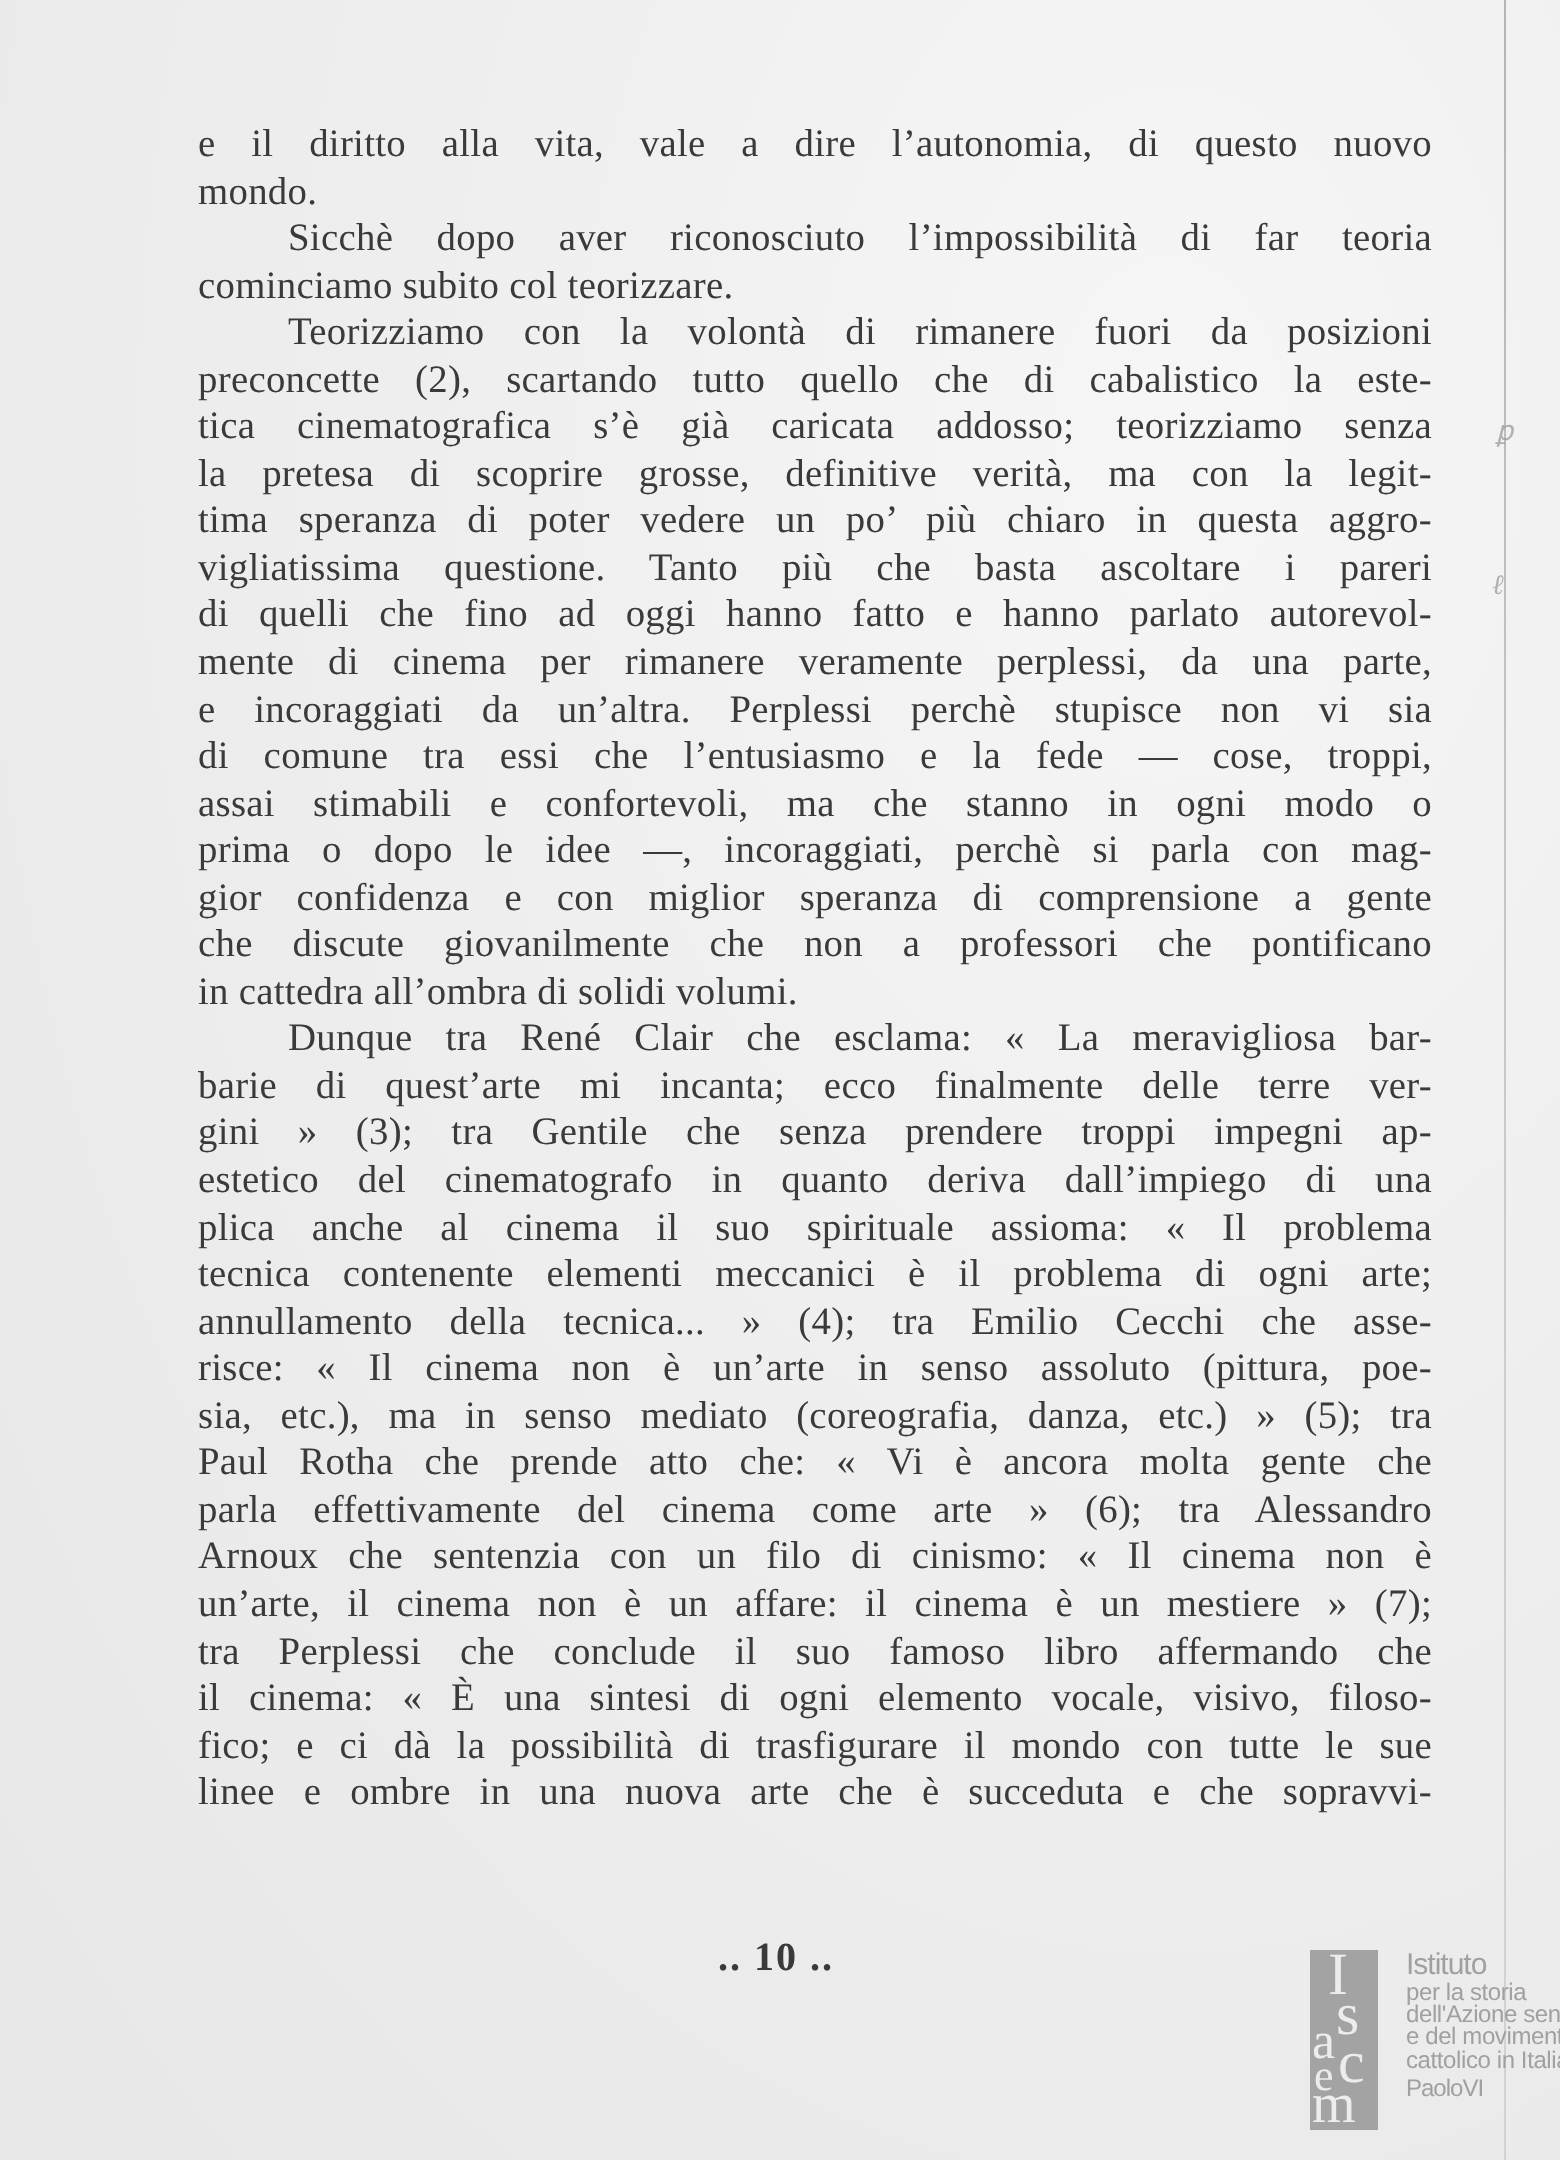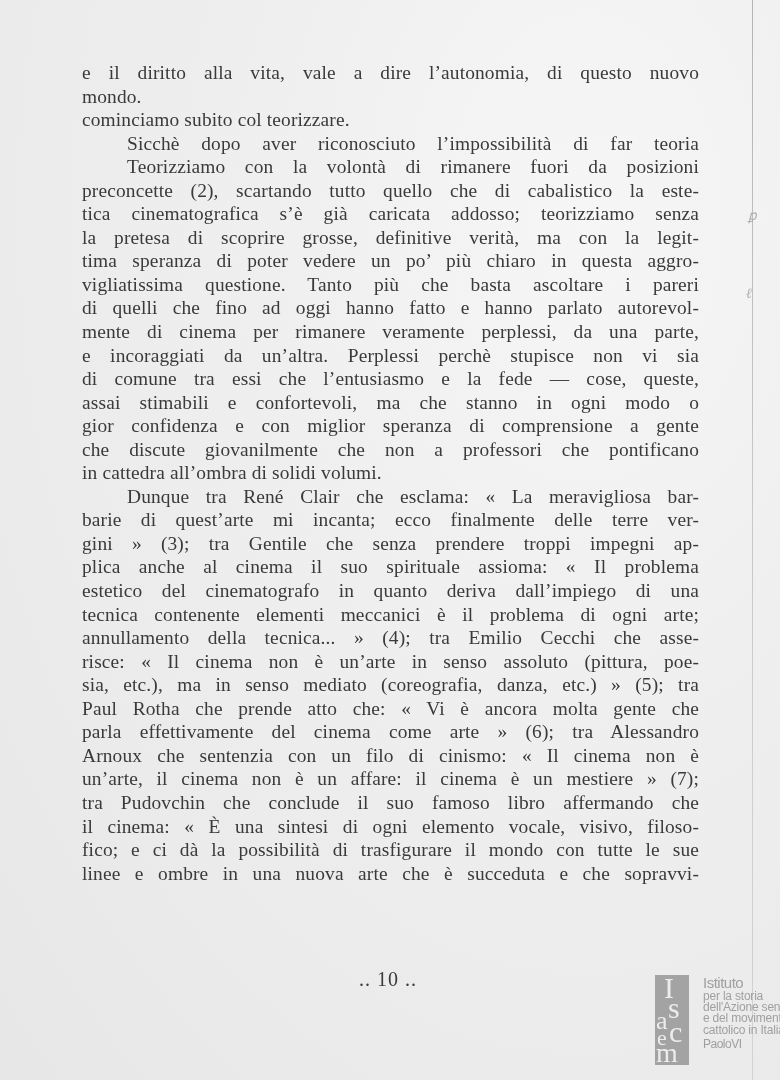--- a/index.html
+++ b/index.html
@@ -33,21 +33,21 @@
     .pencil-mark {
       position: absolute;
       color: #9a9a9a;
       font-family: "DejaVu Serif", serif;
       font-size: 14px;
       font-style: italic;
       opacity: 0.75;
     }
     .text-block {
       position: absolute;
-      left: 82px;
+      left: 99px;
       top: 61px;
       width: 617px;
       font-family: "Liberation Serif", "DejaVu Serif", serif;
       font-size: 19.4px;
       line-height: 23.55px;
       color: #3a3a3a;
       letter-spacing: 0.15px;
     }
     .para {
       margin: 0;
@@ -68,21 +68,21 @@
       padding-left: 45px;
     }
     .page-number {
       position: absolute;
       left: 0;
       width: 776px;
       top: 968px;
       text-align: center;
       font-family: "Liberation Serif", "DejaVu Serif", serif;
       font-size: 20px;
-      font-weight: normal;
+      font-weight: bold;
       color: #3a3a3a;
       letter-spacing: 1px;
     }
     .logo {
       position: absolute;
       left: 655px;
       top: 975px;
       width: 125px;
       height: 95px;
       color: #9b9b9b;
@@ -132,54 +132,55 @@
   <div class="fold-line"></div>
   <div class="pencil-mark" style="left:748px; top:205px;">ꝑ</div>
   <div class="pencil-mark" style="left:746px; top:285px;">ℓ</div>
 
   <div class="text-block" id="text-block">
       <p class="para">
         <span class="line">e il diritto alla vita, vale a dire l’autonomia, di questo nuovo</span>
         <span class="line last">mondo.</span>
       </p>
       <p class="para">
+        <span class="line indent">Sicchè dopo aver riconosciuto l’impossibilità di far teoria</span>
         <span class="line last">cominciamo subito col teorizzare.</span>
-        <span class="line indent">Sicchè dopo aver riconosciuto l’impossibilità di far teoria</span>
       </p>
       <p class="para">
         <span class="line indent">Teorizziamo con la volontà di rimanere fuori da posizioni</span>
         <span class="line">preconcette (2), scartando tutto quello che di cabalistico la este-</span>
         <span class="line">tica cinematografica s’è già caricata addosso; teorizziamo senza</span>
         <span class="line">la pretesa di scoprire grosse, definitive verità, ma con la legit-</span>
         <span class="line">tima speranza di poter vedere un po’ più chiaro in questa aggro-</span>
         <span class="line">vigliatissima questione. Tanto più che basta ascoltare i pareri</span>
         <span class="line">di quelli che fino ad oggi hanno fatto e hanno parlato autorevol-</span>
         <span class="line">mente di cinema per rimanere veramente perplessi, da una parte,</span>
         <span class="line">e incoraggiati da un’altra. Perplessi perchè stupisce non vi sia</span>
-        <span class="line">di comune tra essi che l’entusiasmo e la fede — cose, queste,</span>
+        <span class="line">di comune tra essi che l’entusiasmo e la fede — cose, troppi,</span>
         <span class="line">assai stimabili e confortevoli, ma che stanno in ogni modo o</span>
+        <span class="line">prima o dopo le idee —, incoraggiati, perchè si parla con mag-</span>
         <span class="line">gior confidenza e con miglior speranza di comprensione a gente</span>
         <span class="line">che discute giovanilmente che non a professori che pontificano</span>
         <span class="line last">in cattedra all’ombra di solidi volumi.</span>
       </p>
       <p class="para">
         <span class="line indent">Dunque tra René Clair che esclama: « La meravigliosa bar-</span>
         <span class="line">barie di quest’arte mi incanta; ecco finalmente delle terre ver-</span>
         <span class="line">gini » (3); tra Gentile che senza prendere troppi impegni ap-</span>
+        <span class="line">estetico del cinematografo in quanto deriva dall’impiego di una</span>
         <span class="line">plica anche al cinema il suo spirituale assioma: « Il problema</span>
-        <span class="line">estetico del cinematografo in quanto deriva dall’impiego di una</span>
         <span class="line">tecnica contenente elementi meccanici è il problema di ogni arte;</span>
         <span class="line">annullamento della tecnica... » (4); tra Emilio Cecchi che asse-</span>
         <span class="line">risce: « Il cinema non è un’arte in senso assoluto (pittura, poe-</span>
         <span class="line">sia, etc.), ma in senso mediato (coreografia, danza, etc.) » (5); tra</span>
         <span class="line">Paul Rotha che prende atto che: « Vi è ancora molta gente che</span>
         <span class="line">parla effettivamente del cinema come arte » (6); tra Alessandro</span>
         <span class="line">Arnoux che sentenzia con un filo di cinismo: « Il cinema non è</span>
         <span class="line">un’arte, il cinema non è un affare: il cinema è un mestiere » (7);</span>
-        <span class="line">tra Pudovchin che conclude il suo famoso libro affermando che</span>
+        <span class="line">tra Perplessi che conclude il suo famoso libro affermando che</span>
         <span class="line">il cinema: « È una sintesi di ogni elemento vocale, visivo, filoso-</span>
         <span class="line">fico; e ci dà la possibilità di trasfigurare il mondo con tutte le sue</span>
         <span class="line">linee e ombre in una nuova arte che è succeduta e che sopravvi-</span>
       </p>
     </div>
 
   <div class="page-number">.. 10 ..</div>
 
   <div class="logo">
     <div class="mark">

